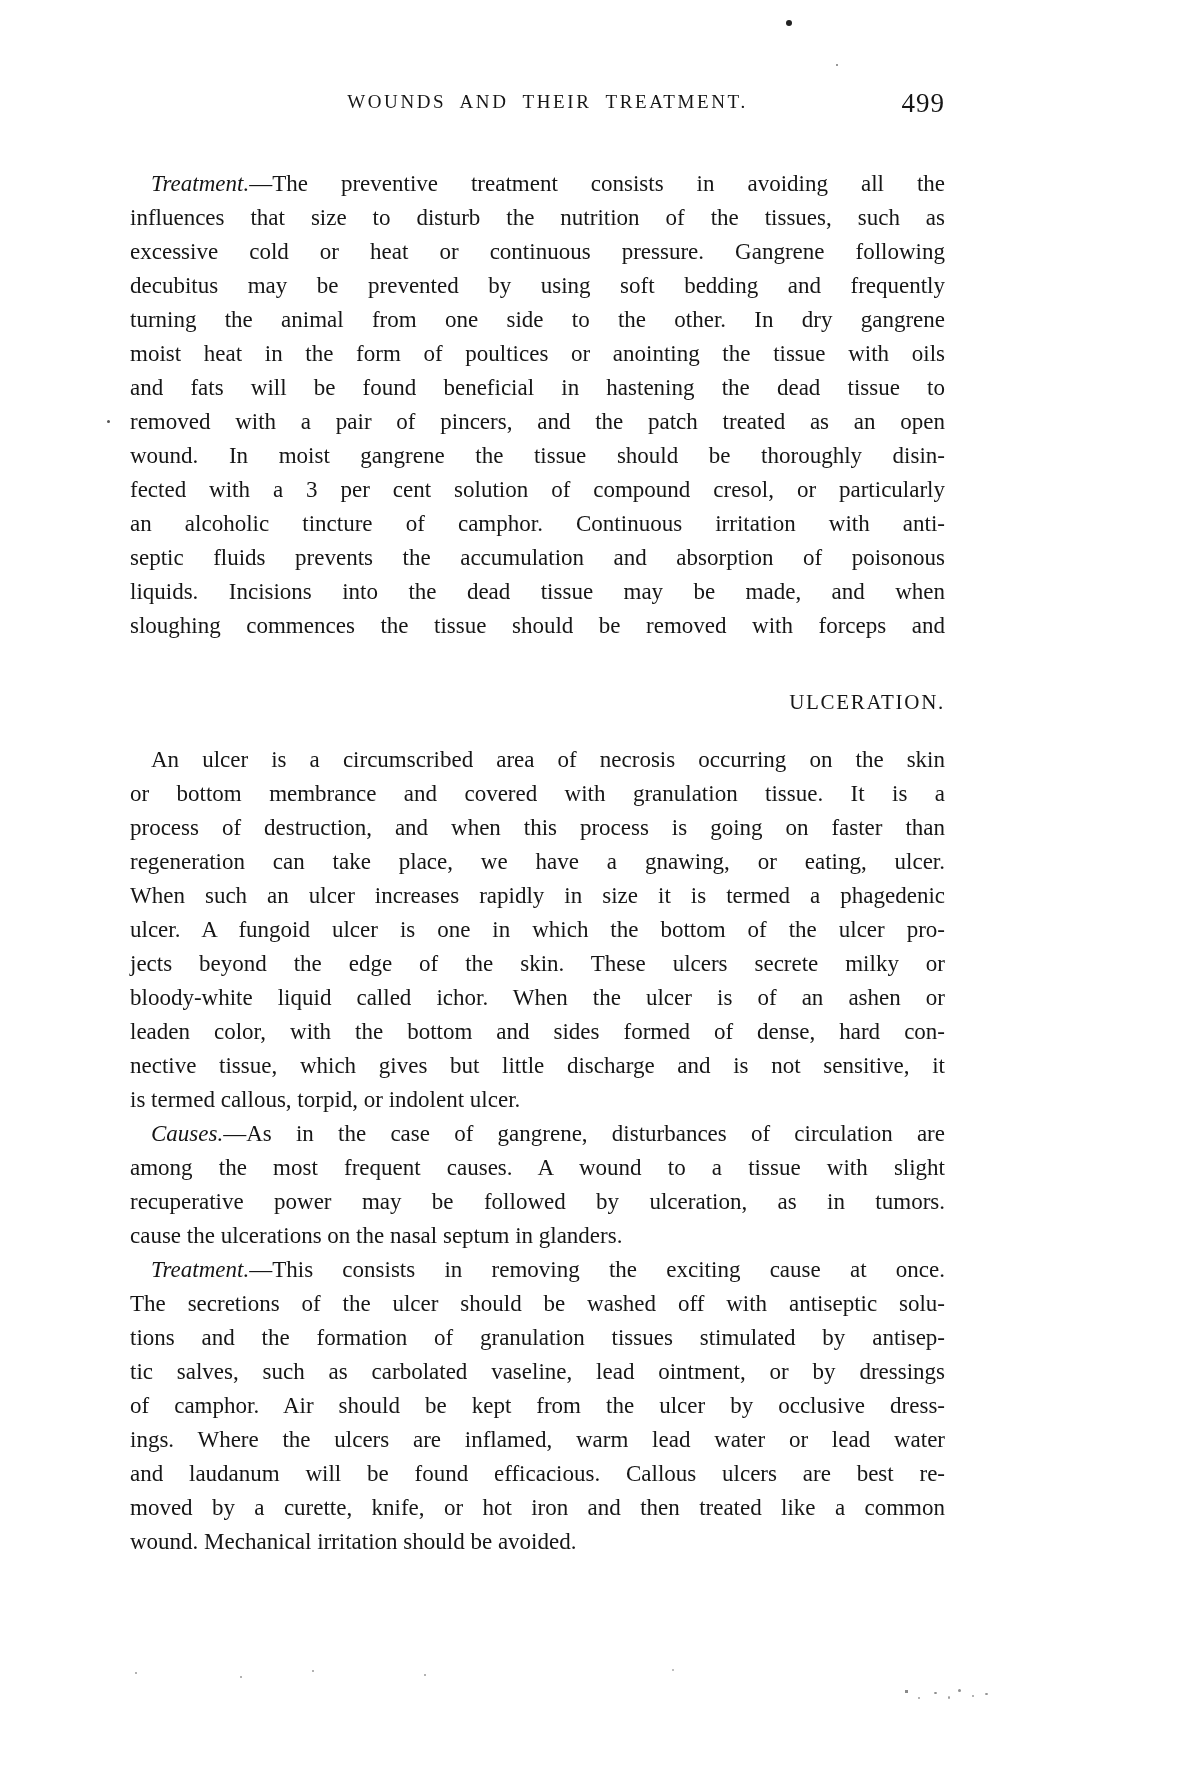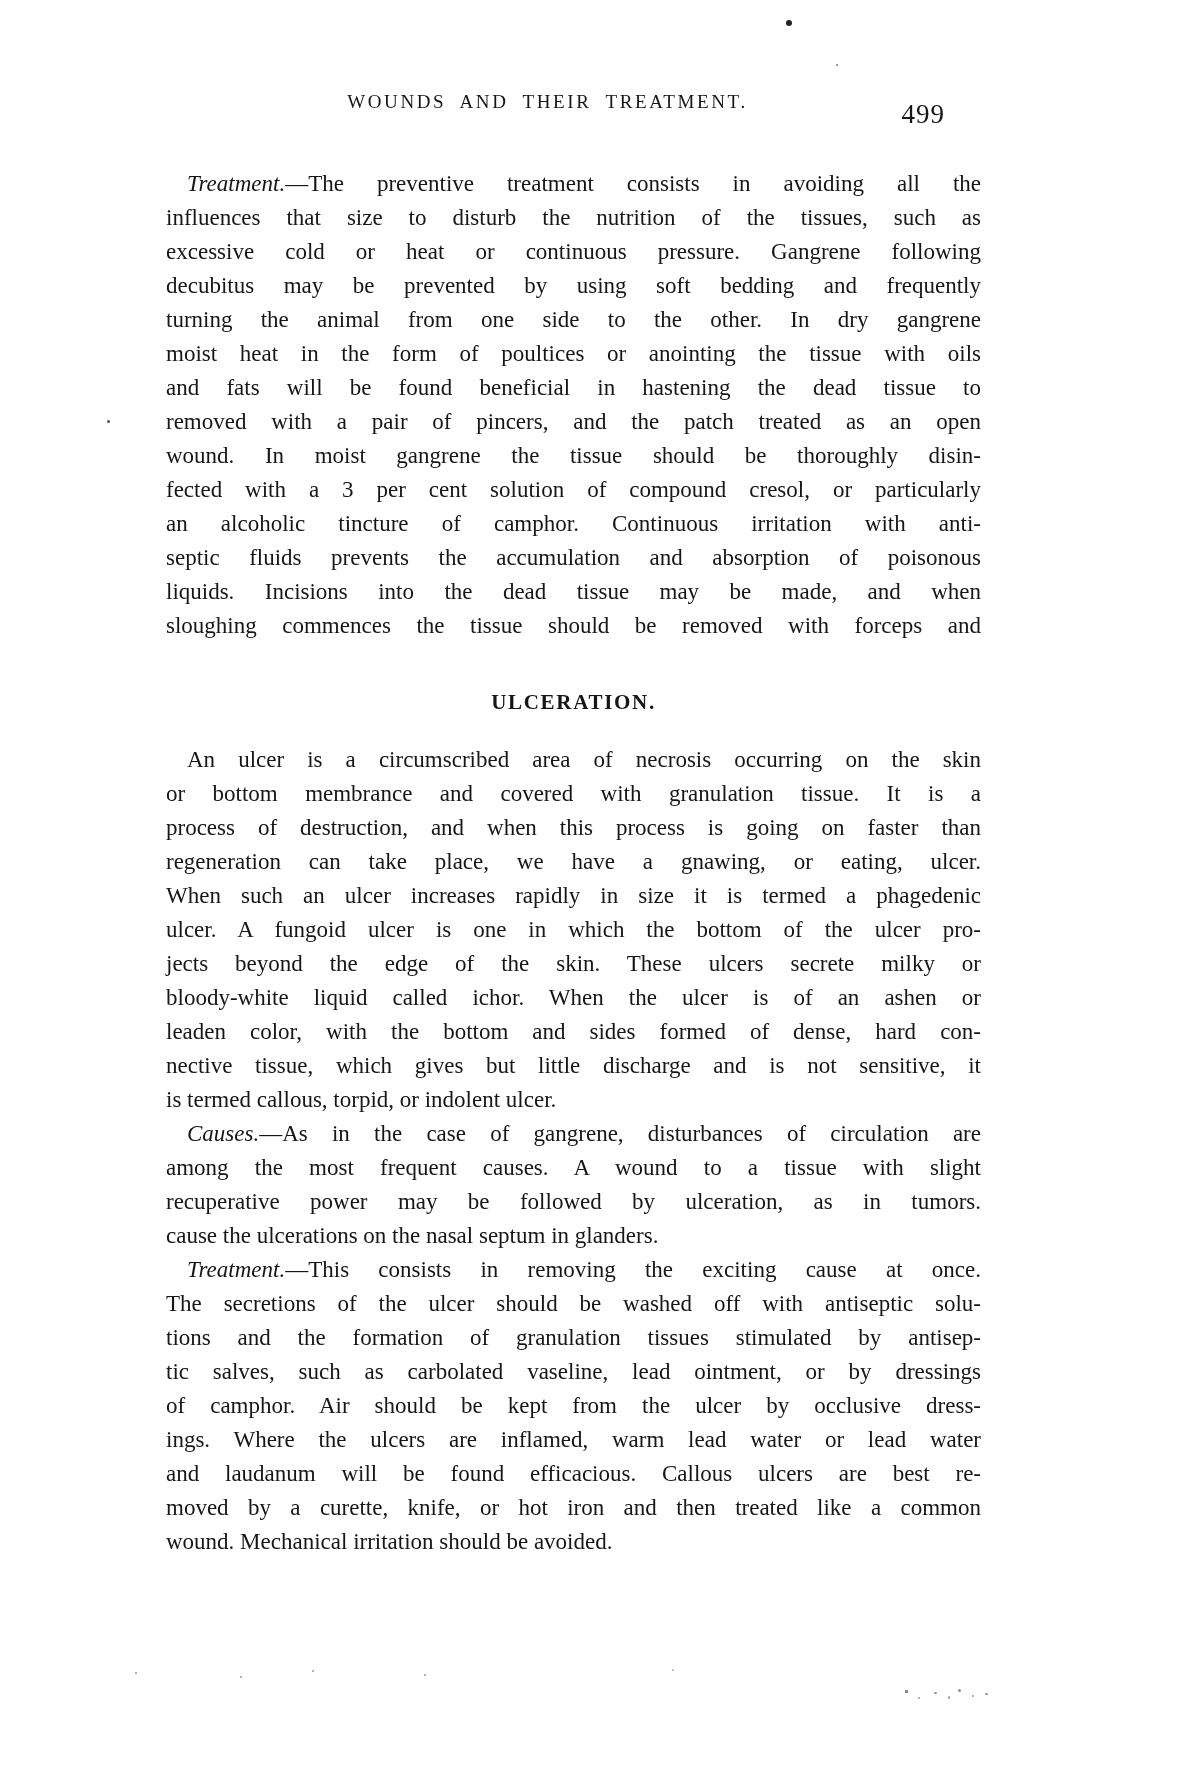--- a/index.html
+++ b/index.html
@@ -26,49 +26,48 @@
     top: 7px;
     font-size: 19px;
     letter-spacing: 2.6px;
     word-spacing: 7px;
     white-space: nowrap;
     font-weight: 500;
   }
   .page-number {
     position: absolute;
     right: 0;
-    top: 15px;
+    top: 4px;
     font-size: 27px;
     letter-spacing: 1px;
   }
   .text-block {
     position: absolute;
     left: 130px;
     top: 167px;
     width: 815px;
     font-size: 23px;
     line-height: 34px;
-    margin-left: 36px;
   }
   .line {
     height: 34px;
     text-align: justify;
     text-align-last: justify;
     -moz-text-align-last: justify;
     white-space: normal;
   }
   .line.last {
     text-align-last: left;
     -moz-text-align-last: left;
   }
   .line.first { padding-left: 21px; }
   .line i { font-style: italic; }
   .section-heading {
-    text-align: center;
-    font-weight: bold;
+    text-align: right;
+    font-weight: normal;
     font-size: 21px;
     letter-spacing: 1.7px;
     line-height: 34px;
     margin-top: 42px;
     margin-bottom: 24px;
   }
   .speck { position: absolute; background: #222; border-radius: 50%; }
 </style>
 </head>
 <body>

